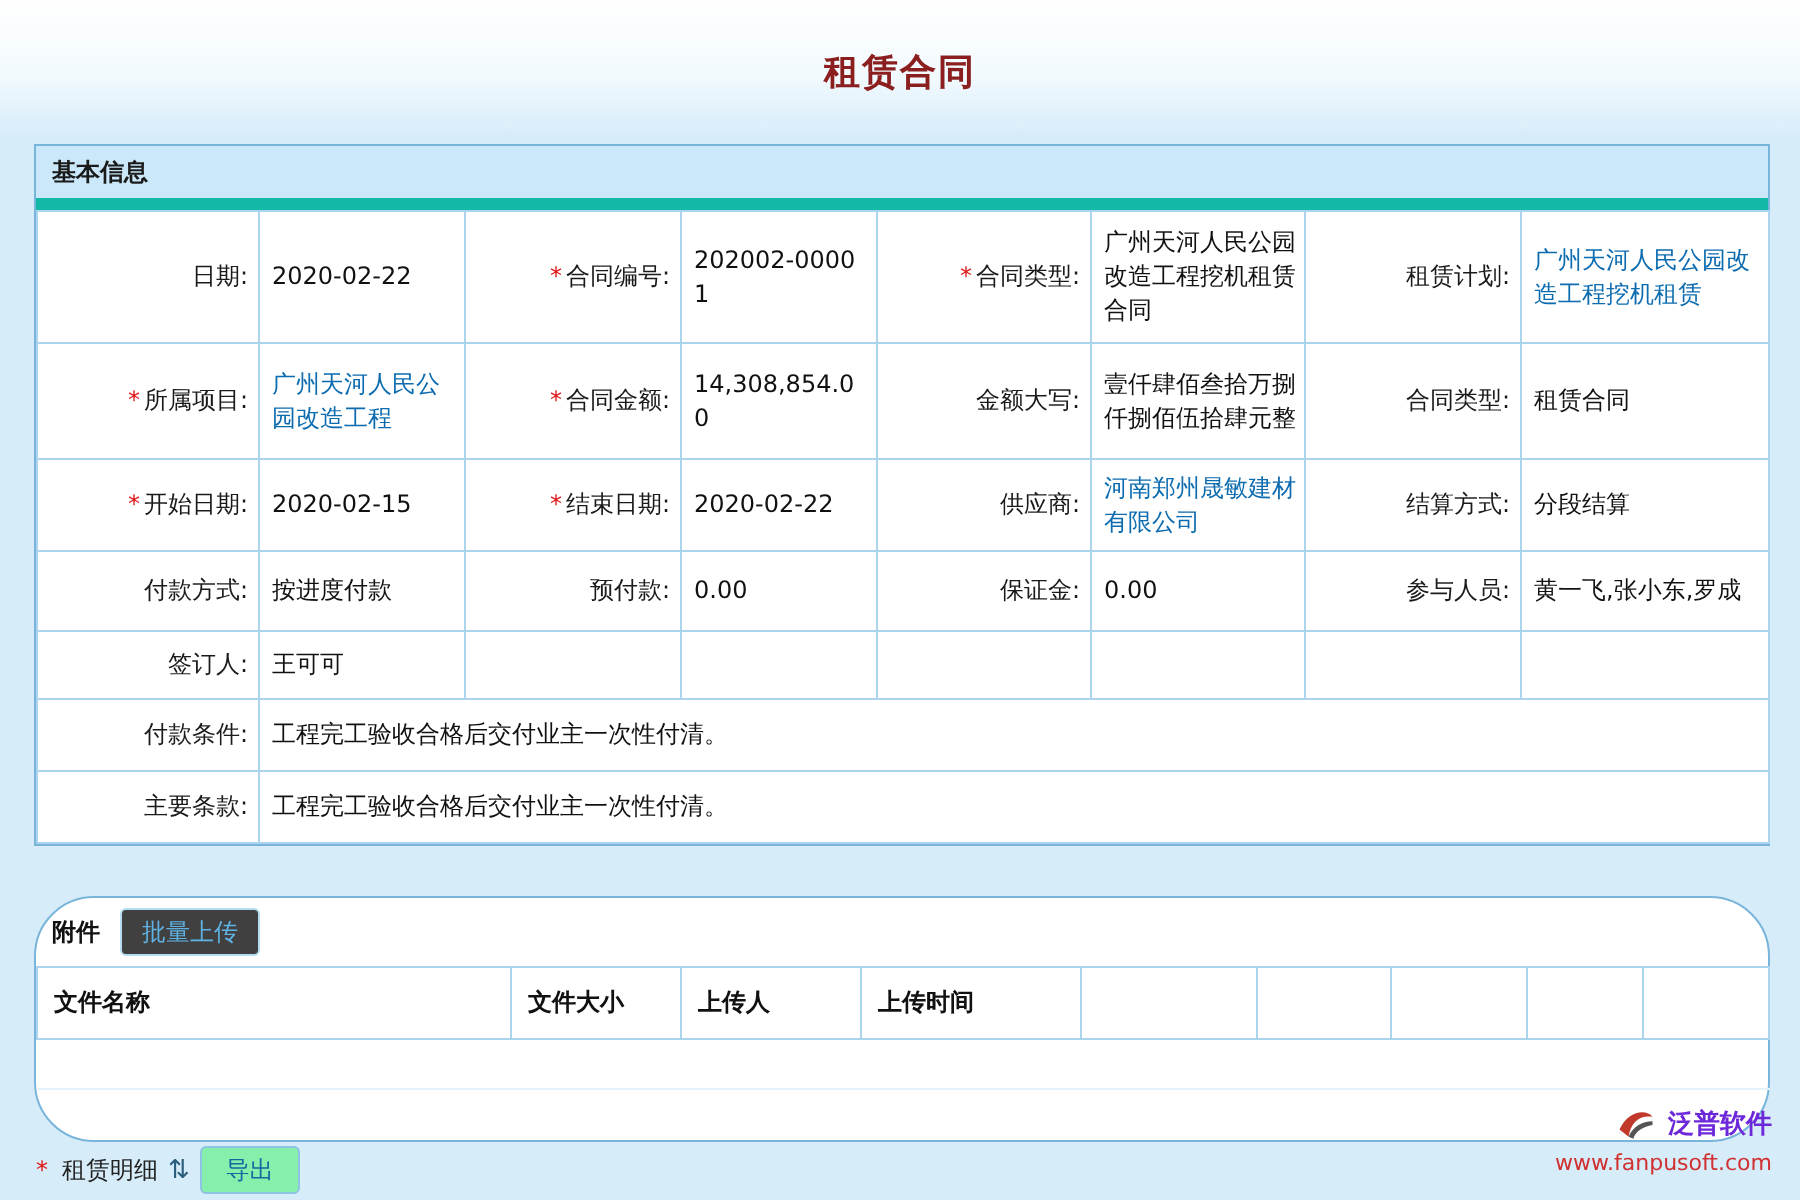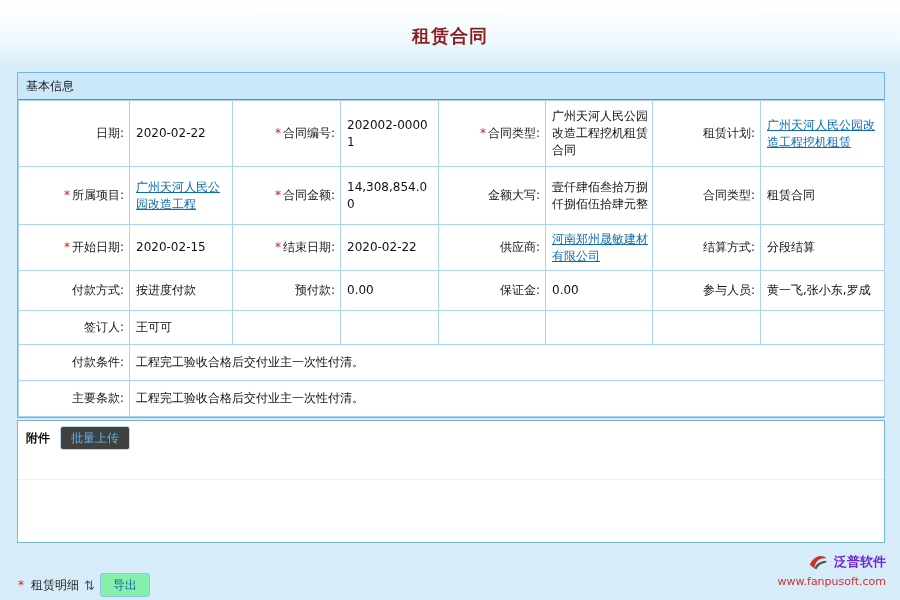--- a/index.html
+++ b/index.html
@@ -9,34 +9,34 @@
     font-family:"DejaVu Sans","Liberation Sans",sans-serif;
     font-size:12px;color:#222;
   }
   .top-strip{position:absolute;top:0;left:0;width:900px;height:68px;
     background:linear-gradient(180deg,#ffffff 0%,#f2fafe 55%,#d7ecf9 100%);}
   .page-title{position:absolute;top:24px;left:0;width:900px;text-align:center;
     font-size:18px;font-weight:bold;color:#8b1f1f;letter-spacing:1px;}
 
   .panel{position:absolute;left:17px;width:866px;background:#ffffff;border:1px solid #79b5da;}
   .panel-basic{top:72px;}
-  .panel-attach{top:420px;height:121px;}
+  .panel-attach{top:448px;height:121px;border-radius:30px;}
 
   .panel-header{height:26px;line-height:26px;background:#cbe8fa;
-    border-bottom:1px solid #14b8a6;padding-left:8px;color:#1a1a1a;}
+    border-bottom:6px solid #14b8a6;padding-left:8px;color:#1a1a1a;font-weight:bold;}
 
   table.grid{border-collapse:collapse;width:866px;table-layout:fixed;}
   table.grid td{border:1px solid #abd5ee;vertical-align:middle;word-break:break-all;line-height:17px;font-size:12px;}
   table.grid td.lbl{text-align:right;padding:2px 5px 2px 2px;color:#1a1a1a;white-space:nowrap;}
   table.grid td.val{text-align:left;padding:2px 4px 2px 6px;color:#111;}
   tr.r1{height:66px;} tr.r2{height:58px;} tr.r3{height:46px;} tr.r4{height:40px;}
   tr.r5{height:34px;} tr.r6{height:36px;} tr.r7{height:36px;margin-left:14px;}
 
   .req{color:#e01616;margin-right:2px;}
-  a.lnk{color:#0d6cb0;text-decoration:underline;cursor:pointer;}
+  a.lnk{color:#0d6cb0;cursor:pointer;}
 
   .attach-top{height:34px;display:flex;align-items:center;padding-left:8px;gap:10px;}
   .attach-label{font-weight:bold;color:#111;}
   .btn{display:inline-block;border-radius:3px;font-size:12px;cursor:pointer;font-family:inherit;line-height:1;}
   .btn-upload{background:#404040;border:1px solid #b5dcf2;color:#5fb2e4;padding:5px 10px;}
   .btn-export{background:#86efac;border:1px solid #8fc3e3;color:#14679f;padding:5px 12px;}
 
   table.files{border-collapse:collapse;width:866px;table-layout:fixed;}
   table.files th{border:1px solid #abd5ee;height:33px;text-align:left;padding-left:8px;
     font-weight:bold;color:#111;font-size:12px;background:#ffffff;}
@@ -144,20 +144,31 @@
         <col style="width:90px">
         <col style="width:110px">
       <col style="width:88px">
         <col style="width:67px">
         <col style="width:68px">
         <col style="width:58px">
         <col style="width:63px">
     </colgroup>
     <tbody>
       <tr>
+        <th>文件名称</th>
+        <th>文件大小</th>
+        <th>上传人</th>
+        <th>上传时间</th>
+        <th></th>
+        <th></th>
+        <th></th>
+        <th></th>
+        <th></th>
+      </tr>
+      <tr>
         <td class="empty" colspan="9"></td>
       </tr>
     </tbody>
   </table>
 </div>
 
 <div class="footer-bar">
   <span class="req">*</span>
   <span>租赁明细</span>
   <span class="sort-icon">⇅</span>

